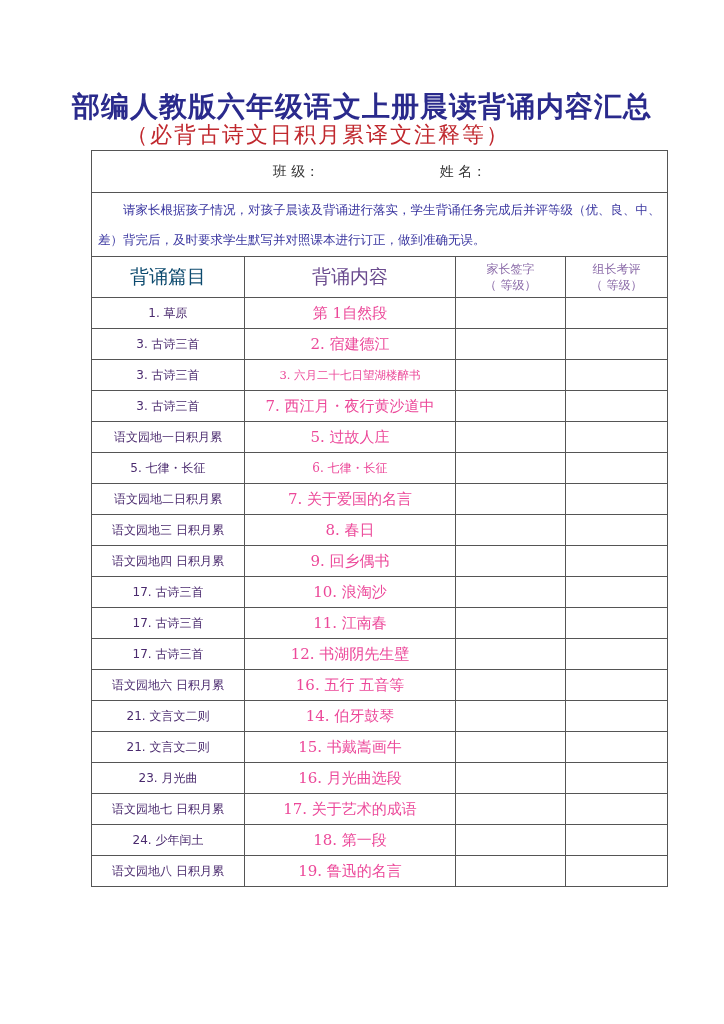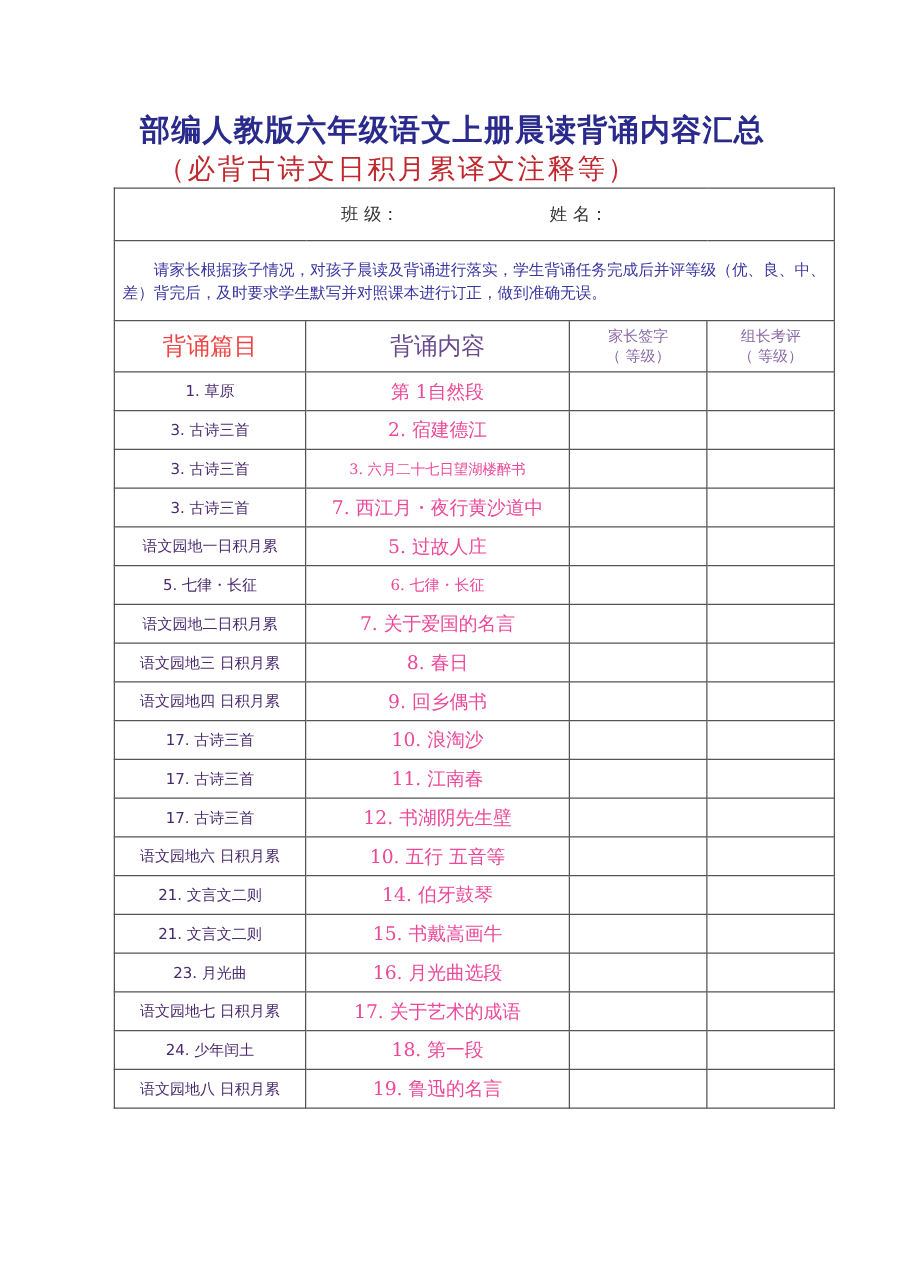--- a/index.html
+++ b/index.html
@@ -1,25 +1,25 @@
 <!DOCTYPE html>
 <html><head>
 <meta charset="utf-8">
 <style>
   html, body { margin:0; padding:0; background:#ffffff; }
   body { width:724px; height:1024px; position:relative; overflow:hidden; font-family:"DejaVu Serif", serif; }
-  .title { position:absolute; left:0; width:724px; text-align:center; top:88px; font-family:"DejaVu Sans", sans-serif; font-size:24px; font-weight:bold; color:#2a2a8c; letter-spacing:1px; }
+  .title { position:absolute; left:0; width:724px; text-align:center; top:88px; font-family:"DejaVu Sans", sans-serif; font-size:28px; font-weight:bold; color:#2a2a8c; letter-spacing:1px; }
   .subtitle { position:absolute; left:0; width:636px; text-align:center; top:120px; font-size:22px; color:#c0282e; letter-spacing:2px; }
   table { position:absolute; left:91px; top:150px; width:576px; border-collapse:collapse; table-layout:fixed; }
   td { border:1px solid #555; padding:0; text-align:center; vertical-align:middle; }
   .row-class td { height:41px; font-size:14px; color:#333; }
   .row-class span { display:inline-block; }
-  .row-note td { height:63px; text-align:left; font-size:12.5px; color:#3a36a0; line-height:18px; padding:0 6px; }
+  .row-note td { height:63px; text-align:left; font-size:12.5px; color:#3a36a0; line-height:30px; padding:0 6px; }
   .row-head td { height:40px; }
-  .h-big { font-family:Liberation Mono, monospace; font-size:19px; color:#ef4444; }
+  .h-big { font-family:Liberation Mono, monospace; font-size:19px; color:#0c4a6e; }
   .h-big2 { font-size:19px; color:#6a4a8e; }
   .h-small { font-size:12px; color:#8a6aa8; line-height:16px;margin-top:27px; }
   .data td { height:30px; }
   .c1 { font-family:"DejaVu Sans", sans-serif; font-size:12px; color:#4a2a6e; font-weight:normal; }
   .c2 { font-size:15px; color:#ec4899; }
   .c2.small { font-size:11.5px; }
   .c2.big { font-size:12px; }
 </style>
 </head>
 <body>
@@ -123,21 +123,21 @@
         <td></td>
       </tr>
   <tr class="data">
         <td class="c1">17. 古诗三首</td>
         <td class="c2">12. 书湖阴先生壁</td>
         <td></td>
         <td></td>
       </tr>
   <tr class="data">
         <td class="c1">语文园地六 日积月累</td>
-        <td class="c2">10. 五行  五音等</td>
+        <td class="c2">16. 五行  五音等</td>
         <td></td>
         <td></td>
       </tr>
   <tr class="data">
         <td class="c1">21. 文言文二则</td>
         <td class="c2">14. 伯牙鼓琴</td>
         <td></td>
         <td></td>
       </tr>
   <tr class="data">

